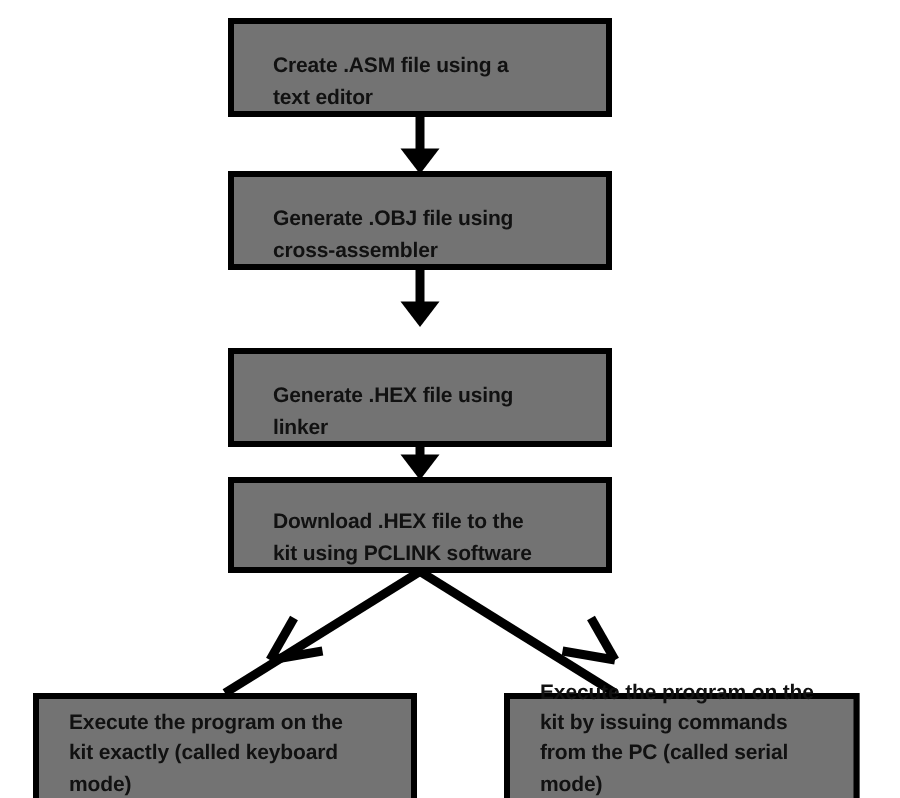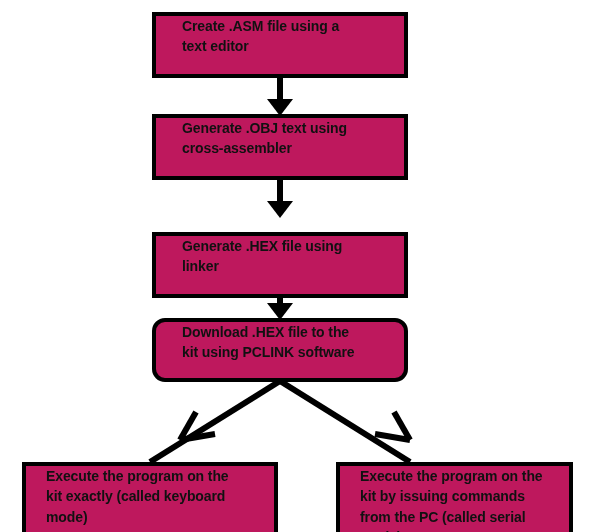--- a/index.html
+++ b/index.html
@@ -11,44 +11,44 @@
     position: relative;
     width: 600px;
     height: 532px;
     background: #ffffff;
     overflow: hidden;
     font-family: "Liberation Sans", sans-serif;
   }
   .node {
     position: absolute;
     box-sizing: border-box;
-    background: #be185d;
+    background: #737373;
     border: 4px solid #000000;
     display: flex;
-    align-items: flex-start;
+    align-items: flex-end;
   }
   .node .node-text {
     display: block;
     padding-left: 26px;
     padding-right: 8px;
     font-size: 14px;
     font-weight: bold;
     line-height: 1.45;
     color: #111111;
     white-space: pre-line;
     letter-spacing: -0.1px;
   }
   .node.wide-text .node-text {
     padding-left: 20px;
   }
   
   #node-asm   { left: 152px; top: 12px;  width: 256px; height: 66px; }
   #node-obj   { left: 152px; top: 114px; width: 256px; height: 66px; }
   #node-hex   { left: 152px; top: 216px; width: 256px; height: 66px; margin-top: 16px; }
-  #node-down  { left: 152px; top: 318px; width: 256px; height: 64px; border-radius: 13px; }
+  #node-down  { left: 152px; top: 318px; width: 256px; height: 64px; }
   
   #node-keyboard { left: 22px;  top: 462px; width: 256px; height: 74px; }
   #node-serial   { left: 336px; top: 462px; width: 237px; height: 74px; }
 
   .connector {
     position: absolute;
     left: 0;
     top: 0;
     width: 600px;
     height: 532px;
@@ -89,21 +89,21 @@
       <line x1="410" y1="440" x2="375" y2="434" stroke="#000000" stroke-width="6" stroke-linecap="butt"></line>
     </g>
   </svg>
 
   <div class="node" id="node-asm">
     <span class="node-text">Create .ASM file using a
 text editor</span>
   </div>
 
   <div class="node" id="node-obj">
-    <span class="node-text">Generate .OBJ text using
+    <span class="node-text">Generate .OBJ file using
 cross-assembler</span>
   </div>
 
   <div class="node" id="node-hex">
     <span class="node-text">Generate .HEX file using
 linker</span>
   </div>
 
   <div class="node" id="node-down">
     <span class="node-text">Download .HEX file to the

